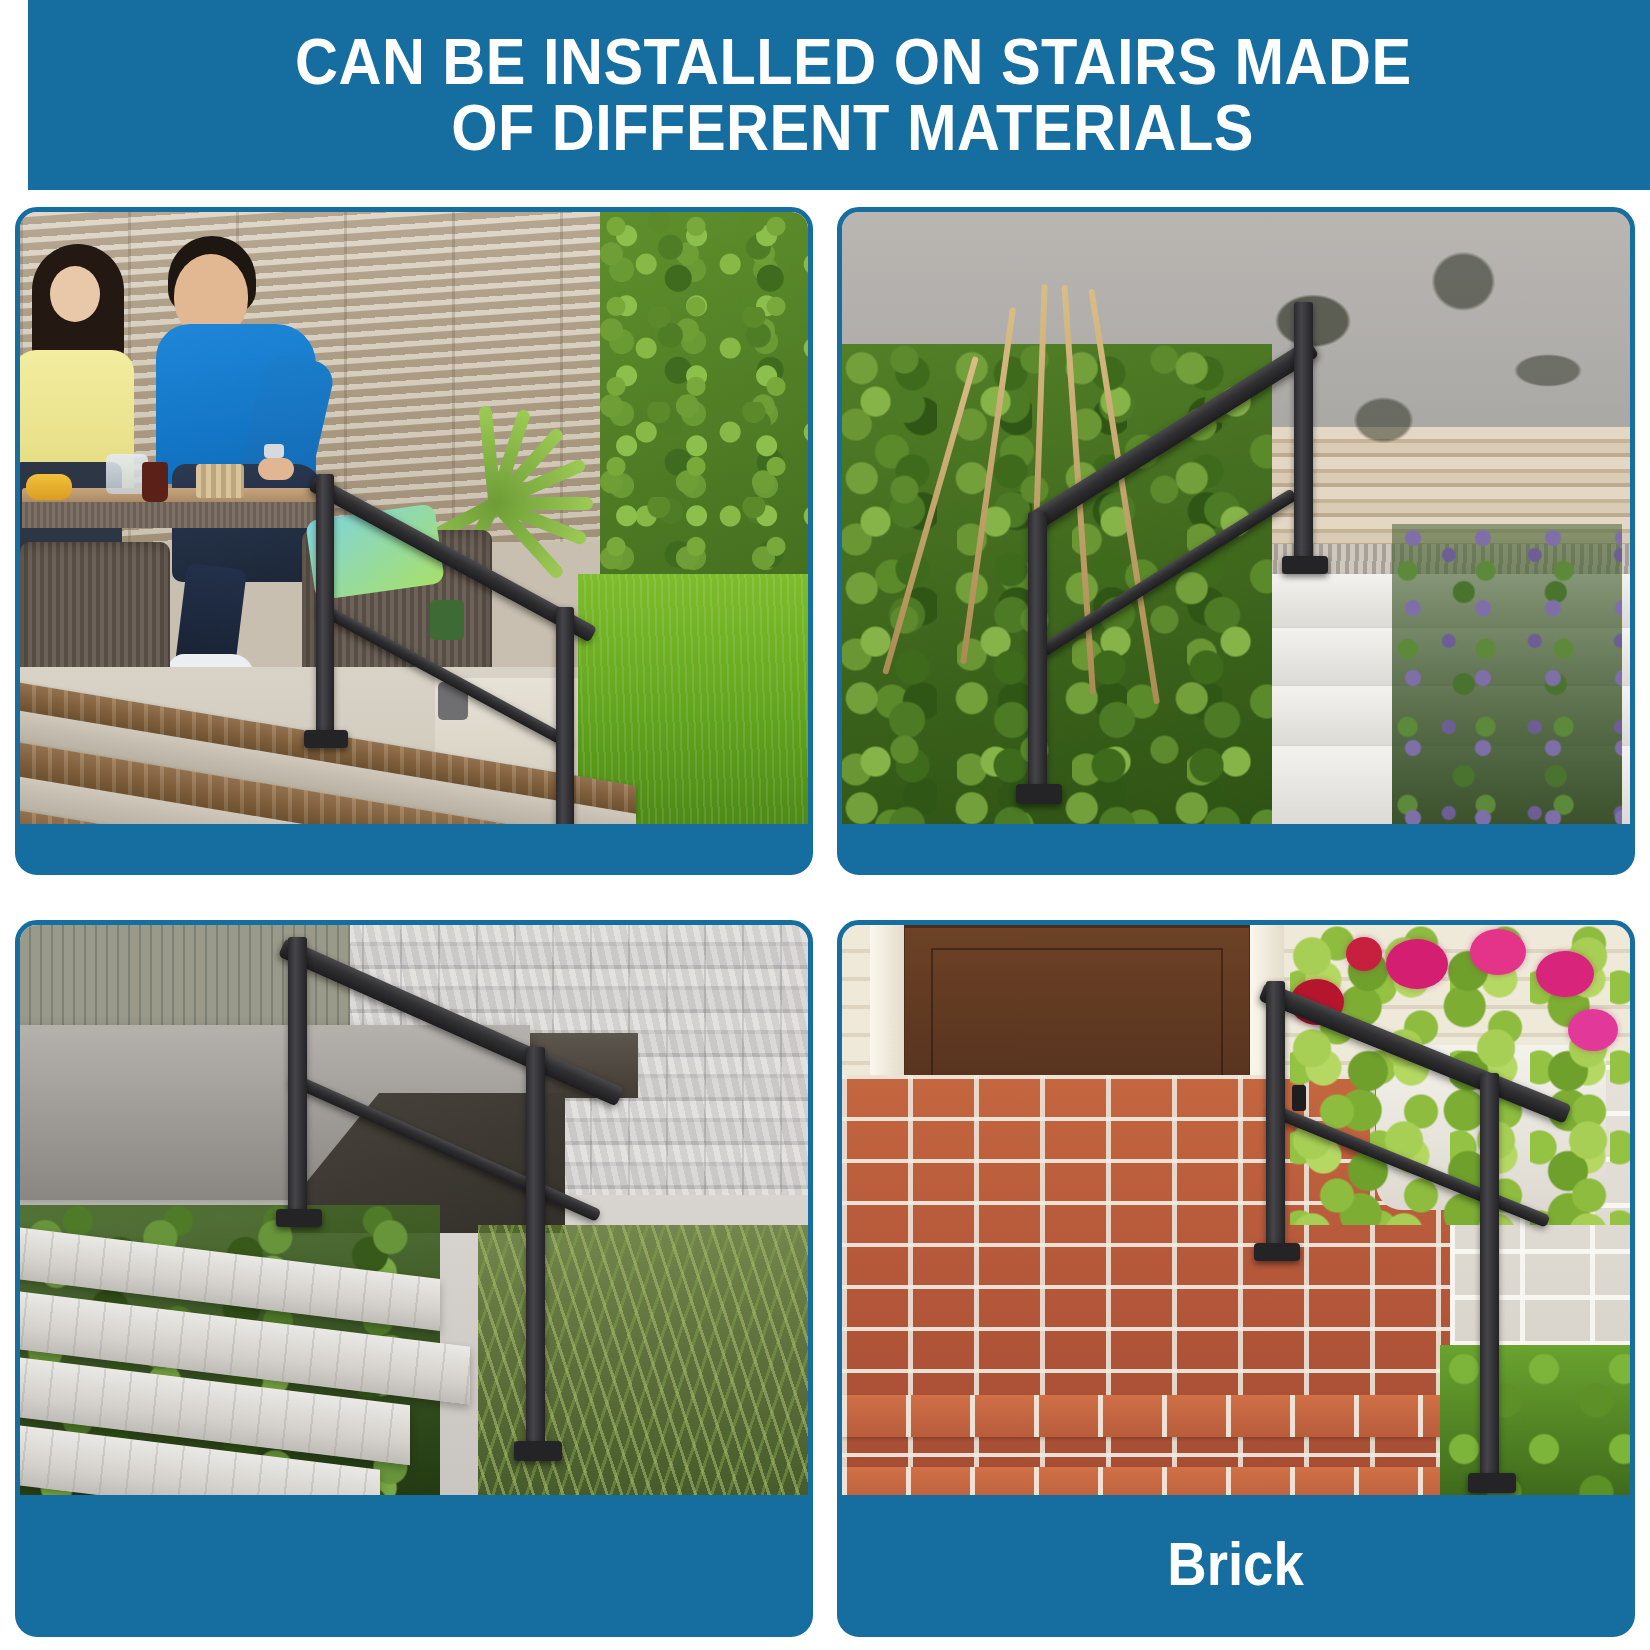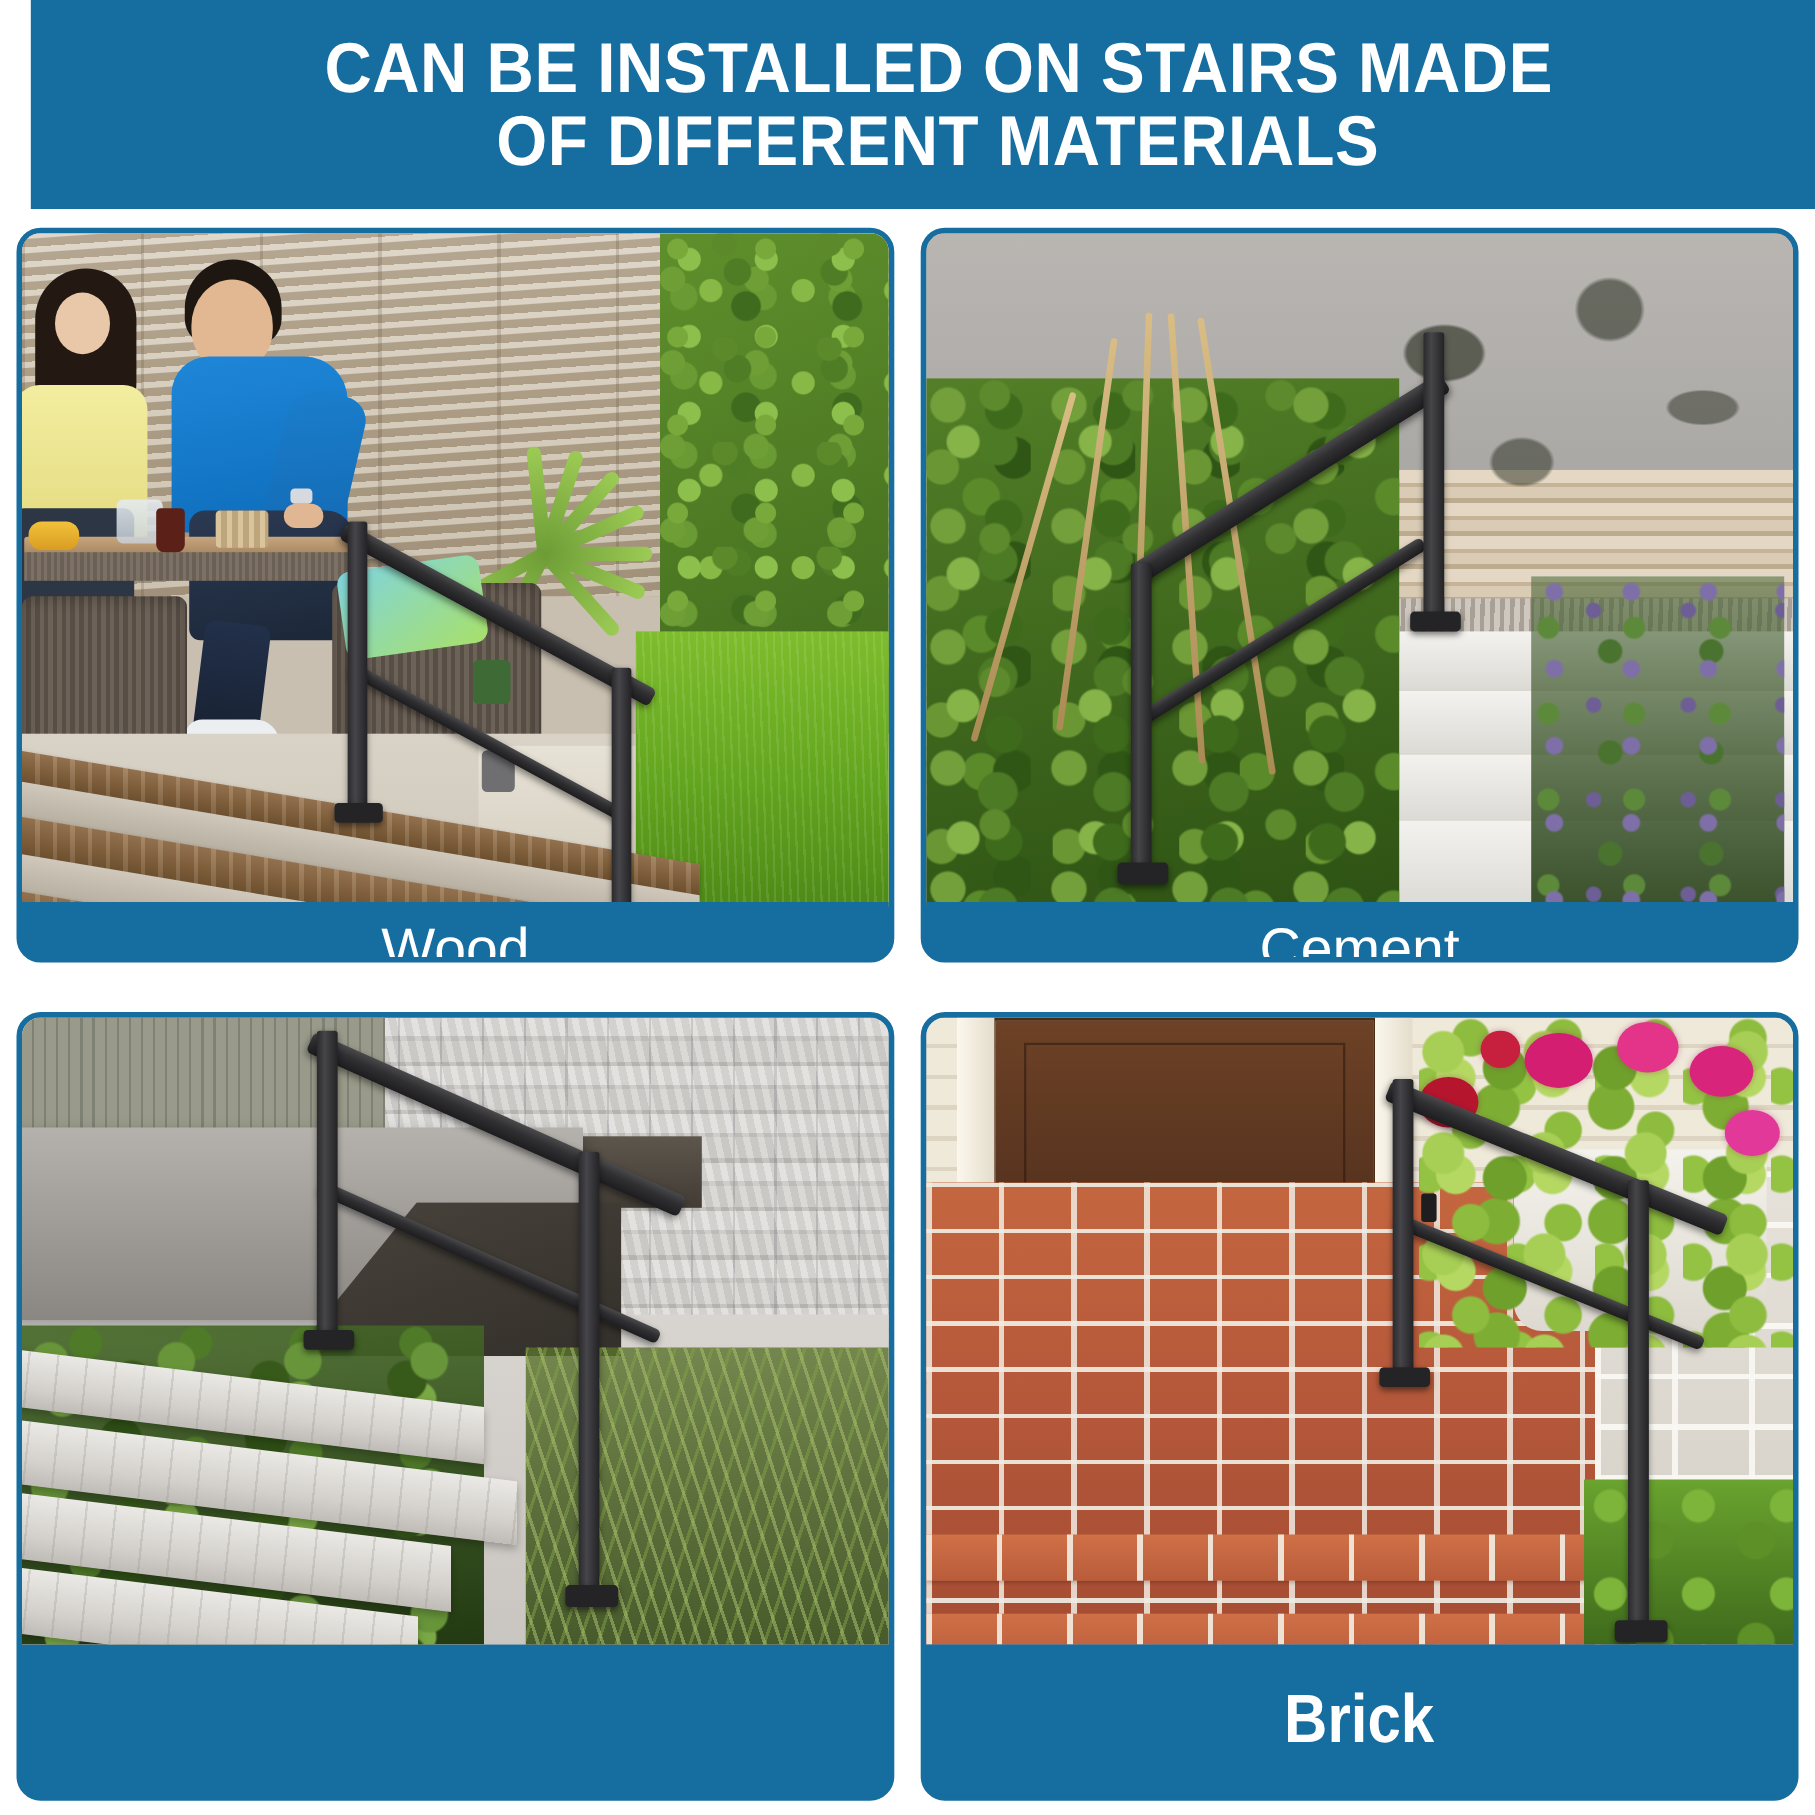--- a/index.html
+++ b/index.html
@@ -486,23 +486,20 @@
           <div class="p1-woodgrain"></div>
         </div>
 
         <div class="rail-bar" style="left:292px; top:262px; width:320px; height:17px; transform: rotate(28.5deg); transform-origin: left center;"></div>
         <div class="rail-bar" style="left:300px; top:390px; width:286px; height:12px; transform: rotate(28.5deg); transform-origin: left center;"></div>
         <div class="rail-post" style="left:296px; top:262px; width:18px; height:262px;"></div>
         <div class="rail-post" style="left:536px; top:395px; width:18px; height:308px;"></div>
         <div class="rail-foot" style="left:284px; top:518px; width:44px; height:18px;"></div>
 
       </div>
-      <div class="caption">
-        <span class="cap-text">Wood</span>
-      </div>
     </div>
 
     <div class="card top">
       <div class="photo">
         <div class="p2-wall"></div>
         <div class="p2-slats"></div>
         <div class="p2-shadow"></div>
 
         <div class="p2-steps">
           <div class="p2-landing"></div>
@@ -519,23 +516,20 @@
         <div class="p2-cane" style="left:248px; bottom:130px; height:410px; transform: rotate(-4deg);"></div>
         <div class="p2-cane" style="left:312px; bottom:120px; height:420px; transform: rotate(-9deg);"></div>
         <div class="p2-lav"></div>
 
         <div class="rail-bar" style="left:192px; top:300px; width:330px; height:20px; transform: rotate(-32deg); transform-origin: left center;"></div>
         <div class="rail-bar" style="left:198px; top:434px; width:300px; height:13px; transform: rotate(-32deg); transform-origin: left center;"></div>
         <div class="rail-post" style="left:186px; top:300px; width:19px; height:280px;"></div>
         <div class="rail-post" style="left:452px; top:90px; width:19px; height:262px;"></div>
         <div class="rail-foot" style="left:174px; top:572px; width:46px; height:20px;"></div>
         <div class="rail-foot" style="left:440px; top:344px; width:46px; height:18px;"></div>
-      </div>
-      <div class="caption">
-        <span class="cap-text">Cement</span>
       </div>
     </div>
 
     <div class="card bottom">
       <div class="photo">
         <div class="p3-stonewall">
           <div class="p3-stonetex"></div>
         </div>
         <div class="p3-mosaic"></div>
         <div class="p3-ground"></div>

